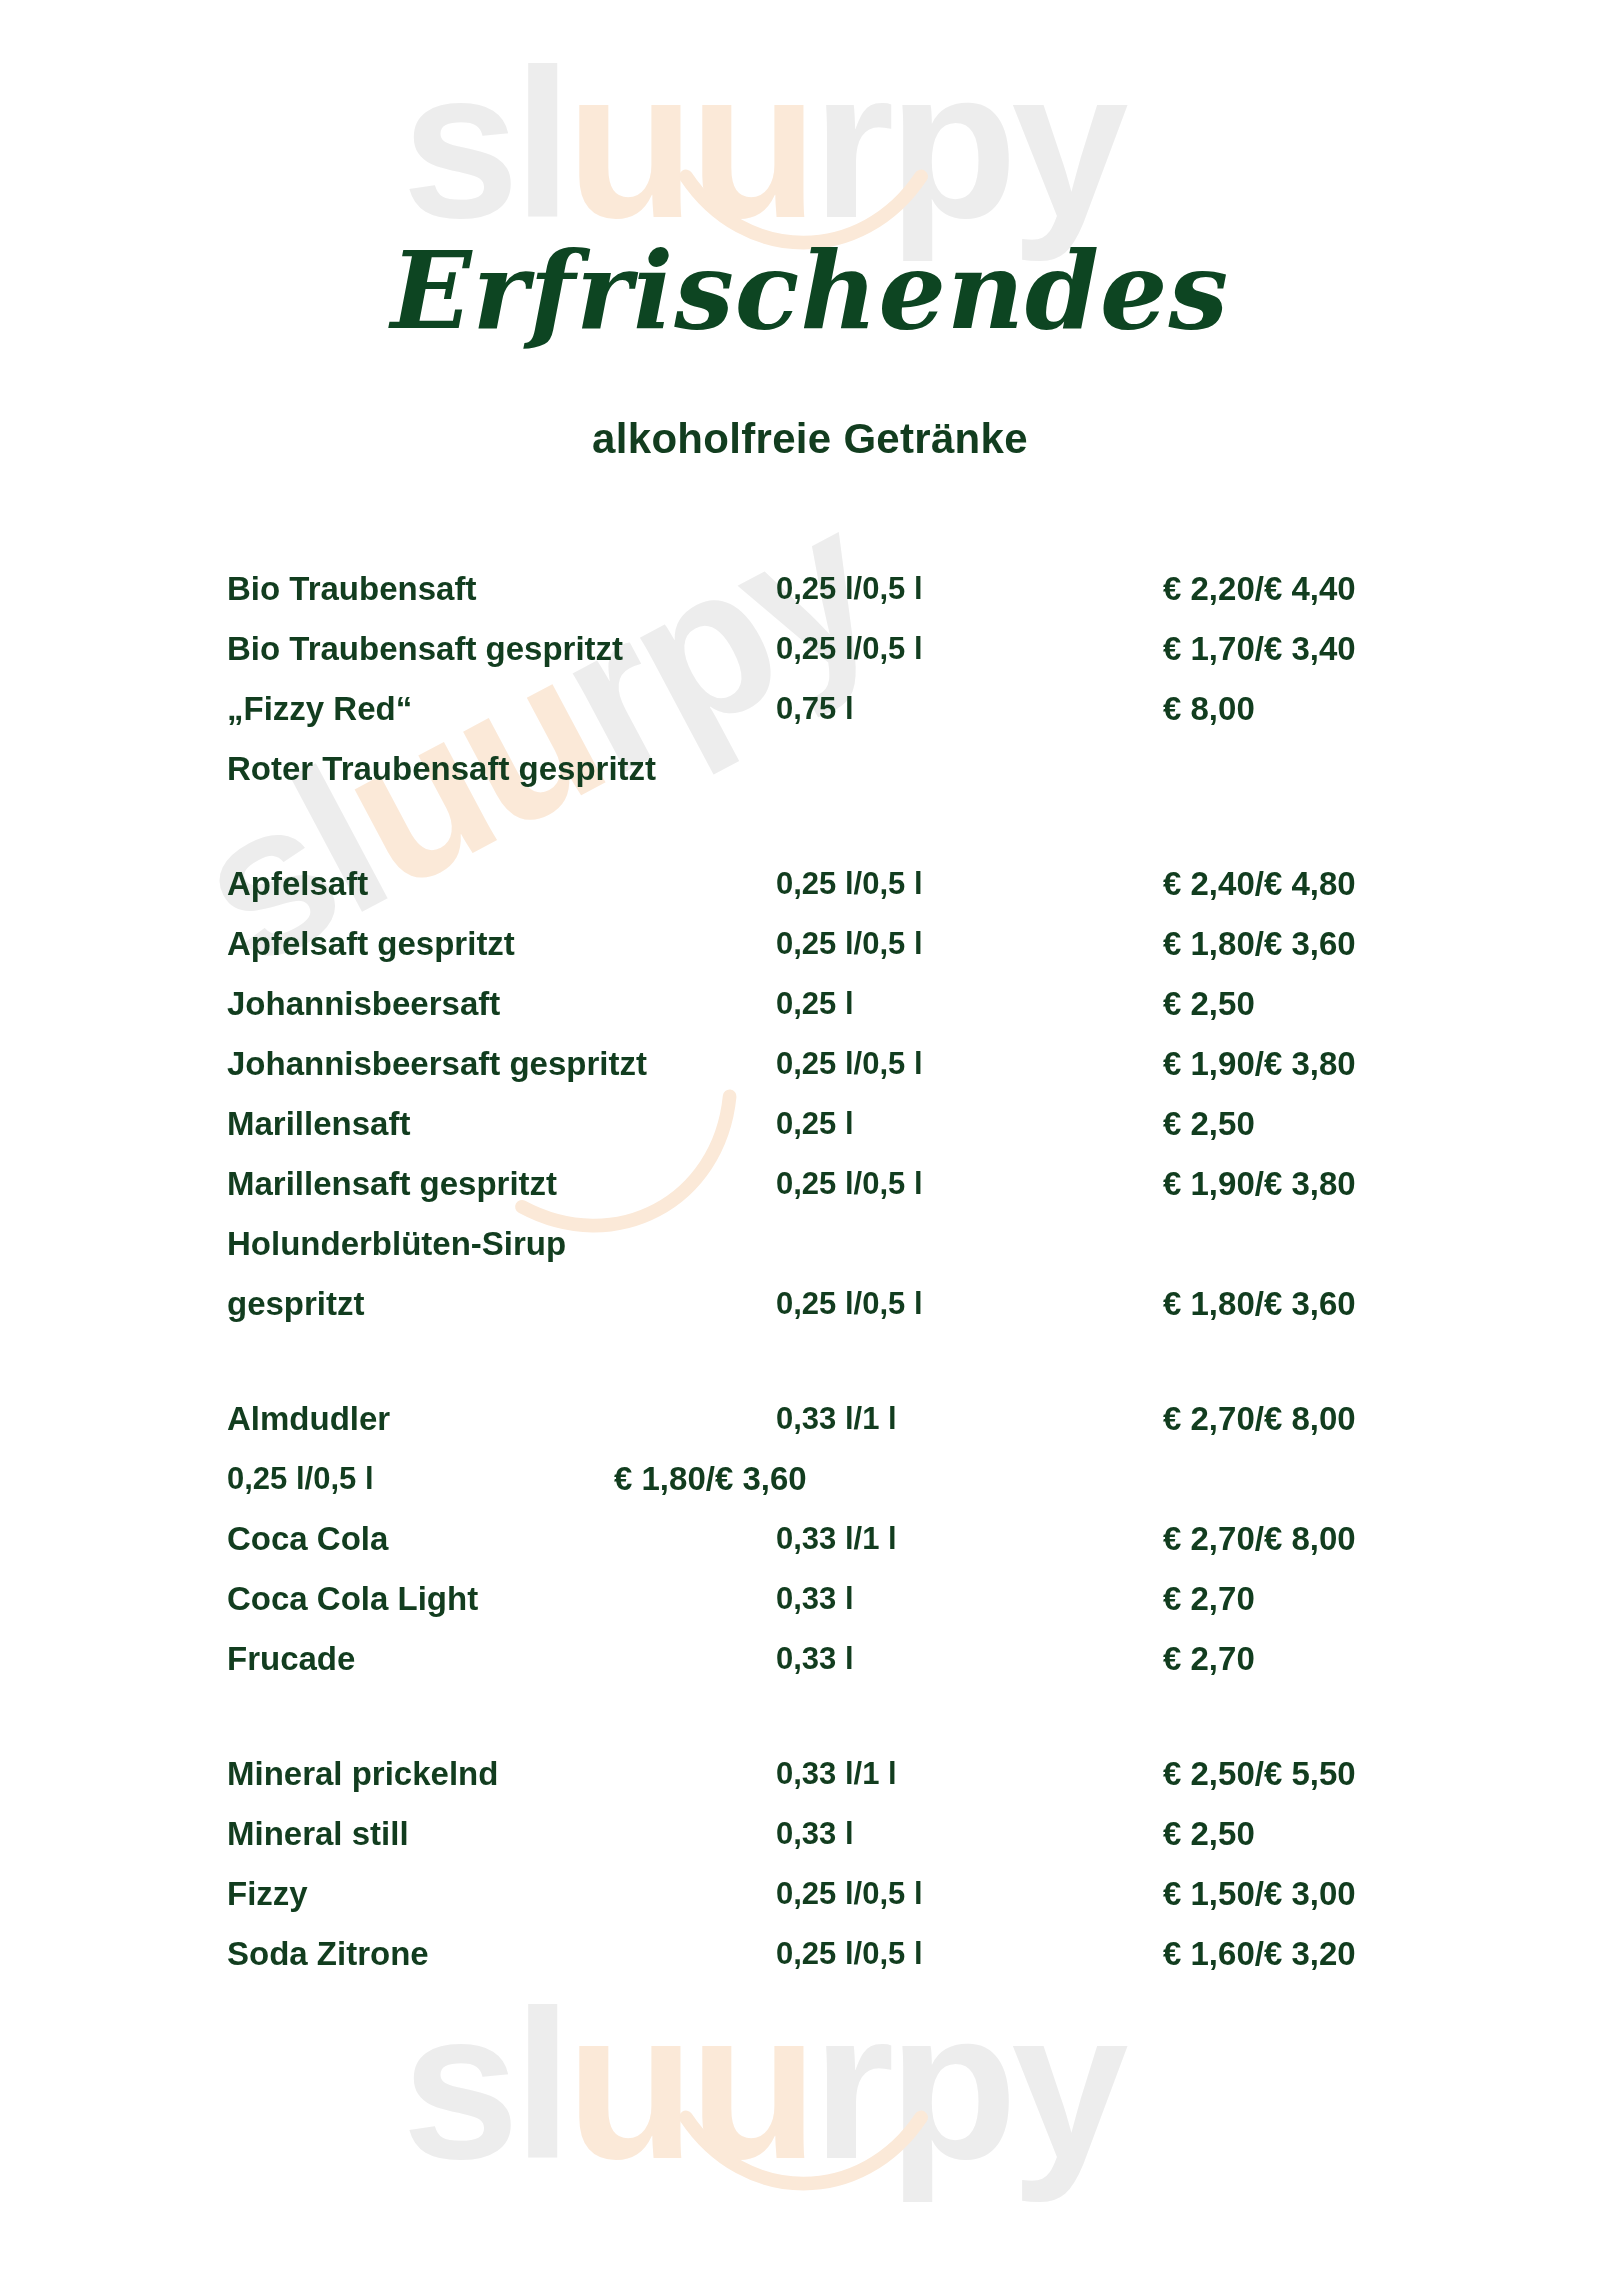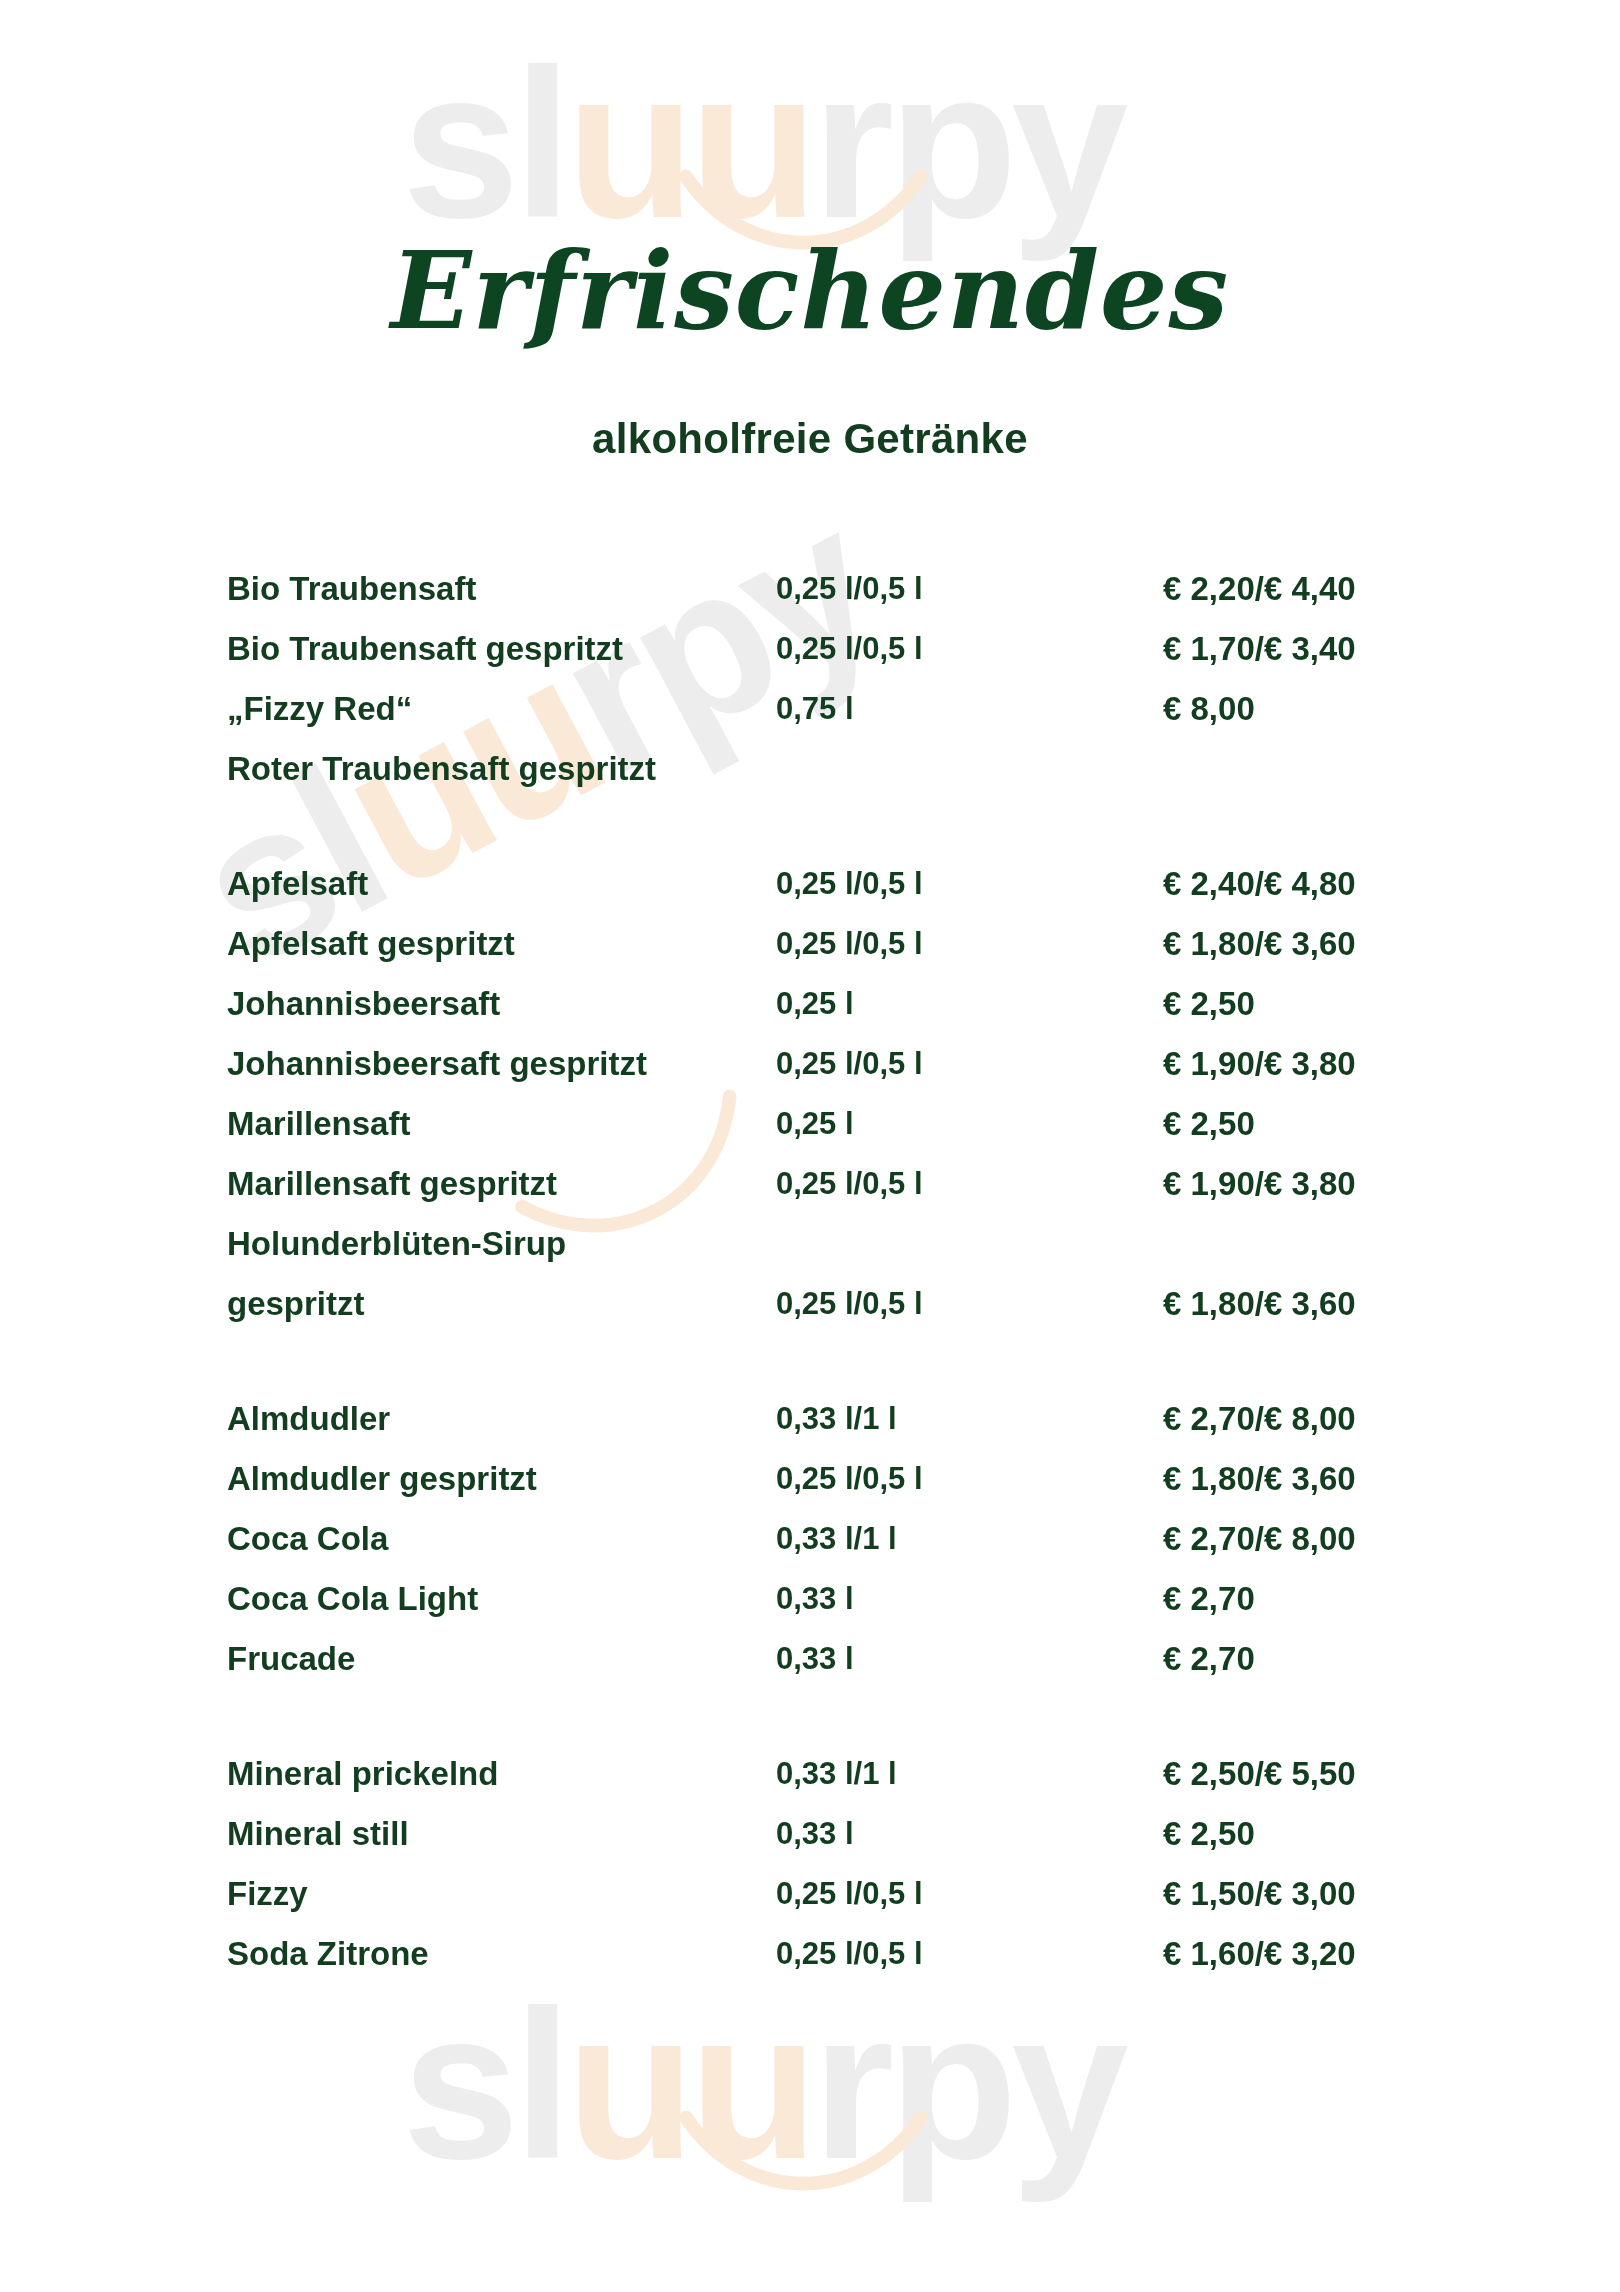--- a/index.html
+++ b/index.html
@@ -206,21 +206,20 @@
       </div>
     </div>
 
     <div class="group">
       <div class="row">
         <span class="name">Almdudler</span>
         <span class="size">0,33 l/1 l</span>
         <span class="price">€ 2,70/€ 8,00</span>
       </div>
       <div class="row">
-        <span class="name">Almdudler gespritzt</span>
         <span class="size">0,25 l/0,5 l</span>
         <span class="price">€ 1,80/€ 3,60</span>
       </div>
       <div class="row">
         <span class="name">Coca Cola</span>
         <span class="size">0,33 l/1 l</span>
         <span class="price">€ 2,70/€ 8,00</span>
       </div>
       <div class="row">
         <span class="name">Coca Cola Light</span>

